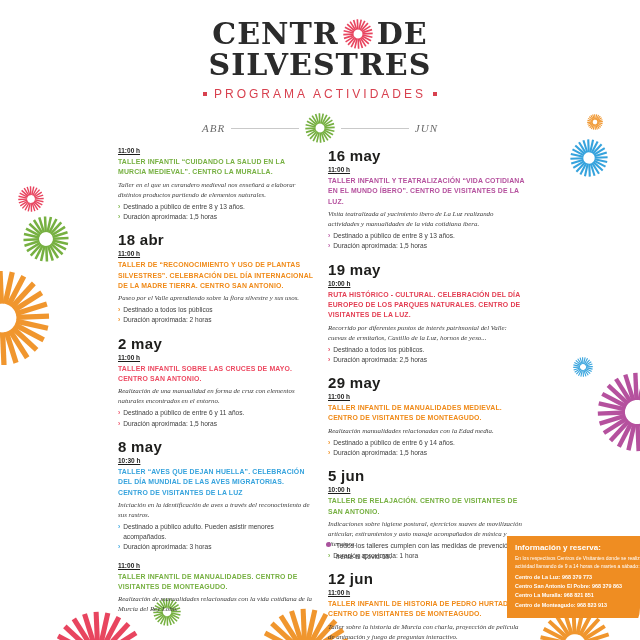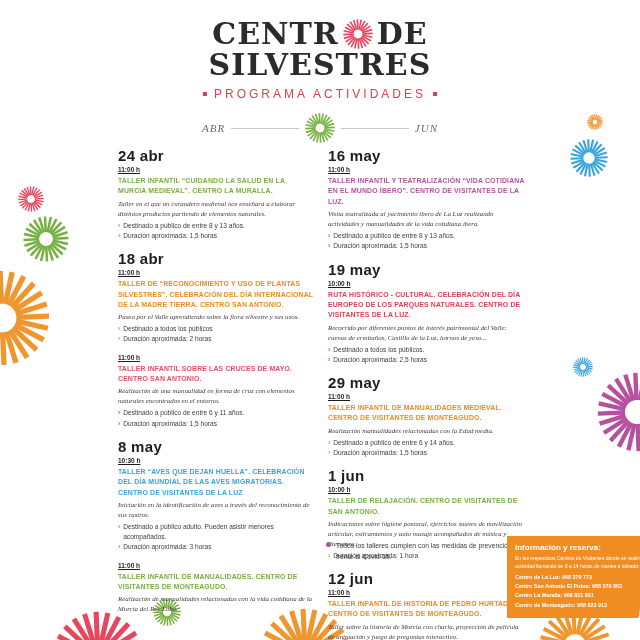--- a/index.html
+++ b/index.html
@@ -430,21 +430,20 @@
             <line x1="19.50" y1="14.81" x2="29.69" y2="14.39"></line>
           </svg>
         </span>
       <span class="range-line"></span>
       <span class="range-label">JUN</span>
     </div>
   </div>
 
   <div class="col col-left">
       <div class="event">
-    <div class="event-date">24 abr</div>
     <div class="event-time">11:00 h</div>
     <div class="event-title" style="color: rgb(118, 176, 65);">TALLER INFANTIL “CUIDANDO LA SALUD EN LA MURCIA MEDIEVAL”. CENTRO LA MURALLA.</div>
     <div class="event-desc">Taller en el que un curandero medieval nos enseñará a elaborar distintos productos partiendo de elementos naturales.</div>
     <div>
           <div class="bullet">
             <span class="arrow" style="color: rgb(118, 176, 65);">›</span>
             <span>Destinado a público de entre 8 y 13 años.</span>
           </div>
           <div class="bullet">
             <span class="arrow" style="color: rgb(118, 176, 65);">›</span>
@@ -462,20 +461,21 @@
             <span class="arrow" style="color: rgb(240, 138, 24);">›</span>
             <span>Destinado a todos los públicos</span>
           </div>
           <div class="bullet">
             <span class="arrow" style="color: rgb(240, 138, 24);">›</span>
             <span>Duración aproximada: 2 horas</span>
           </div>
         </div>
   </div>
       <div class="event">
+    <div class="event-date">2 may</div>
     <div class="event-time">11:00 h</div>
     <div class="event-title" style="color: rgb(237, 74, 98);">TALLER INFANTIL SOBRE LAS CRUCES DE MAYO. CENTRO SAN ANTONIO.</div>
     <div class="event-desc">Realización de una manualidad en forma de cruz con elementos naturales encontrados en el entorno.</div>
     <div>
           <div class="bullet">
             <span class="arrow" style="color: rgb(237, 74, 98);">›</span>
             <span>Destinado a público de entre 6 y 11 años.</span>
           </div>
           <div class="bullet">
             <span class="arrow" style="color: rgb(237, 74, 98);">›</span>
@@ -549,21 +549,21 @@
             <span class="arrow" style="color: rgb(240, 138, 24);">›</span>
             <span>Destinado a público de entre 6 y 14 años.</span>
           </div>
           <div class="bullet">
             <span class="arrow" style="color: rgb(240, 138, 24);">›</span>
             <span>Duración aproximada: 1,5 horas</span>
           </div>
         </div>
   </div>
       <div class="event">
-    <div class="event-date">1 jun</div>
+    <div class="event-date">5 jun</div>
     <div class="event-time">10:00 h</div>
     <div class="event-title" style="color: rgb(118, 176, 65);">TALLER DE RELAJACIÓN. CENTRO DE VISITANTES DE SAN ANTONIO.</div>
     <div class="event-desc">Indicaciones sobre higiene postural, ejercicios suaves de movilización articular, estiramientos y auto masaje acompañados de música y literatura.</div>
     <div>
           <div class="bullet">
             <span class="arrow" style="color: rgb(118, 176, 65);">›</span>
             <span>Duración aproximada: 1 hora</span>
           </div>
         </div>
   </div>

